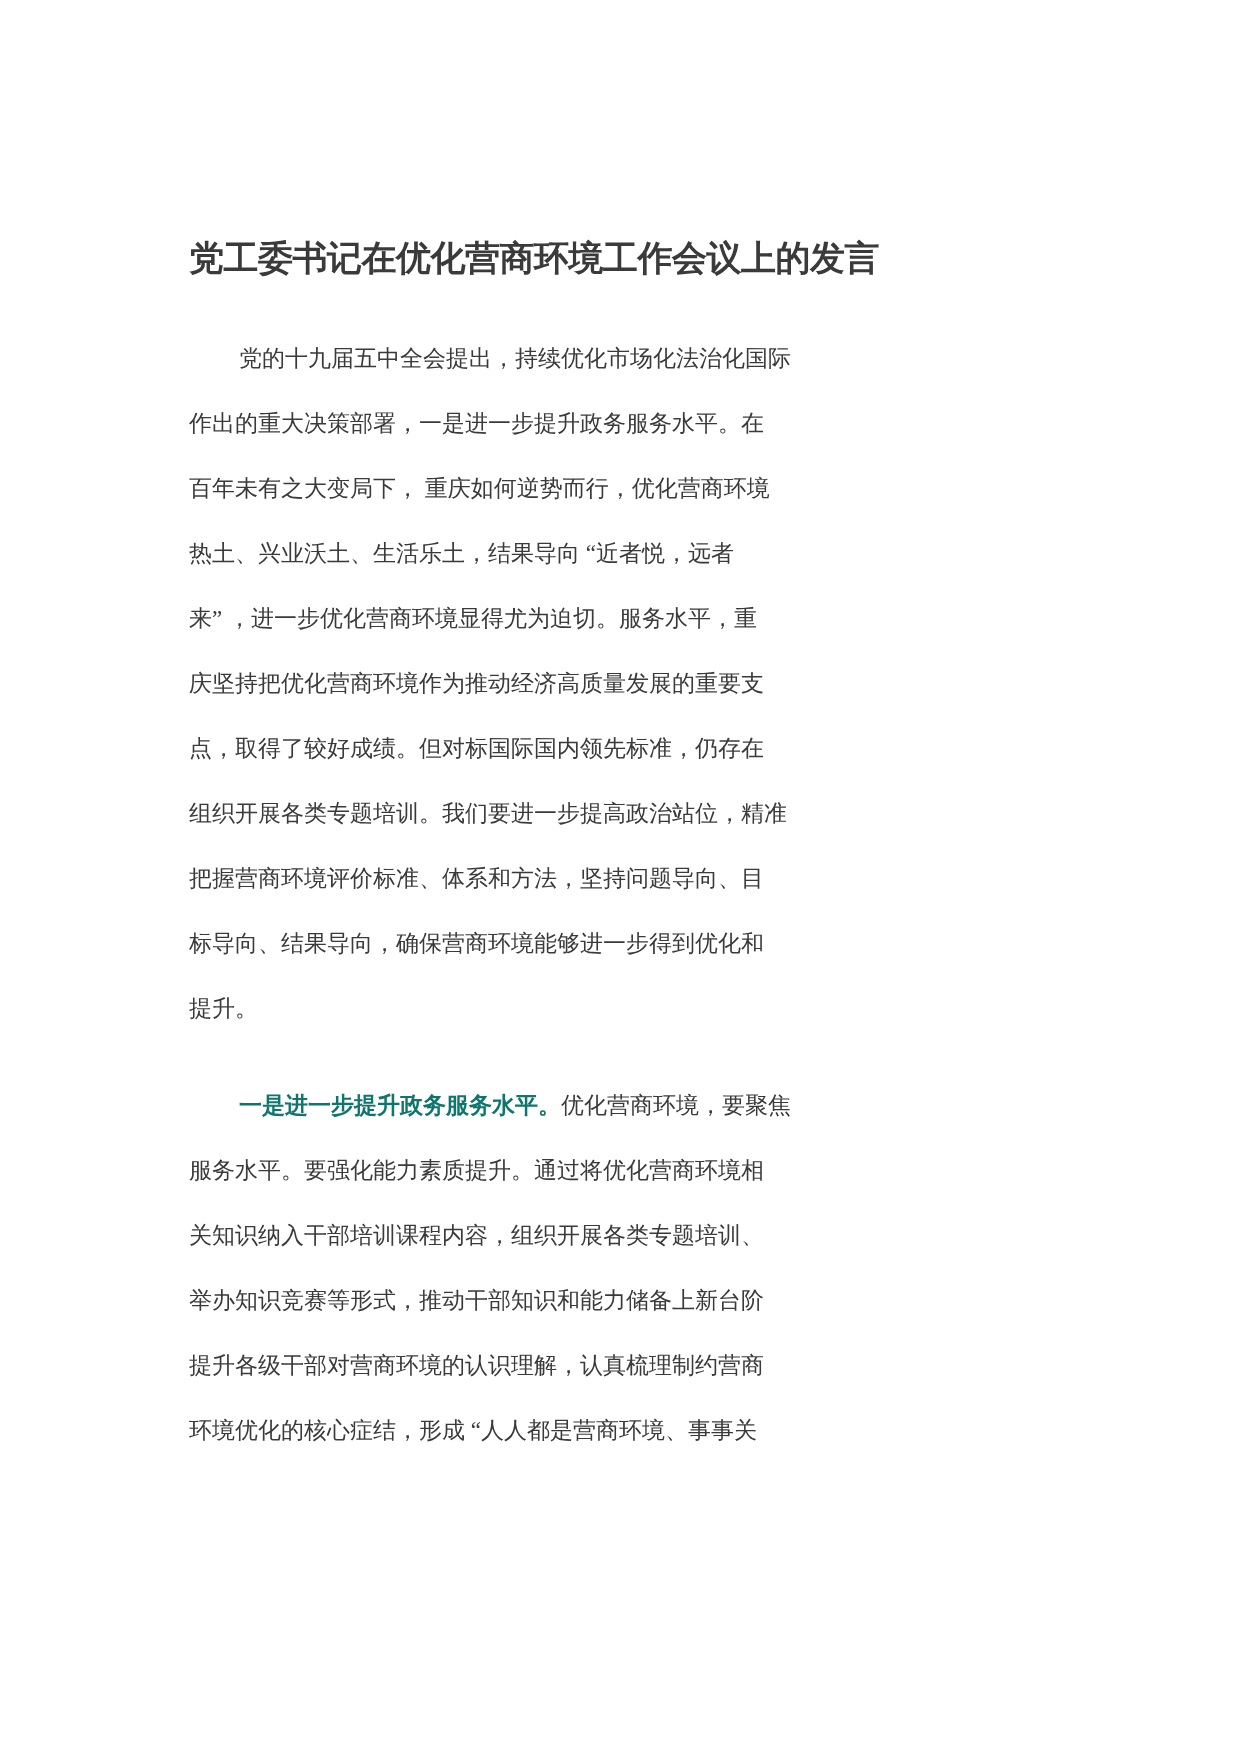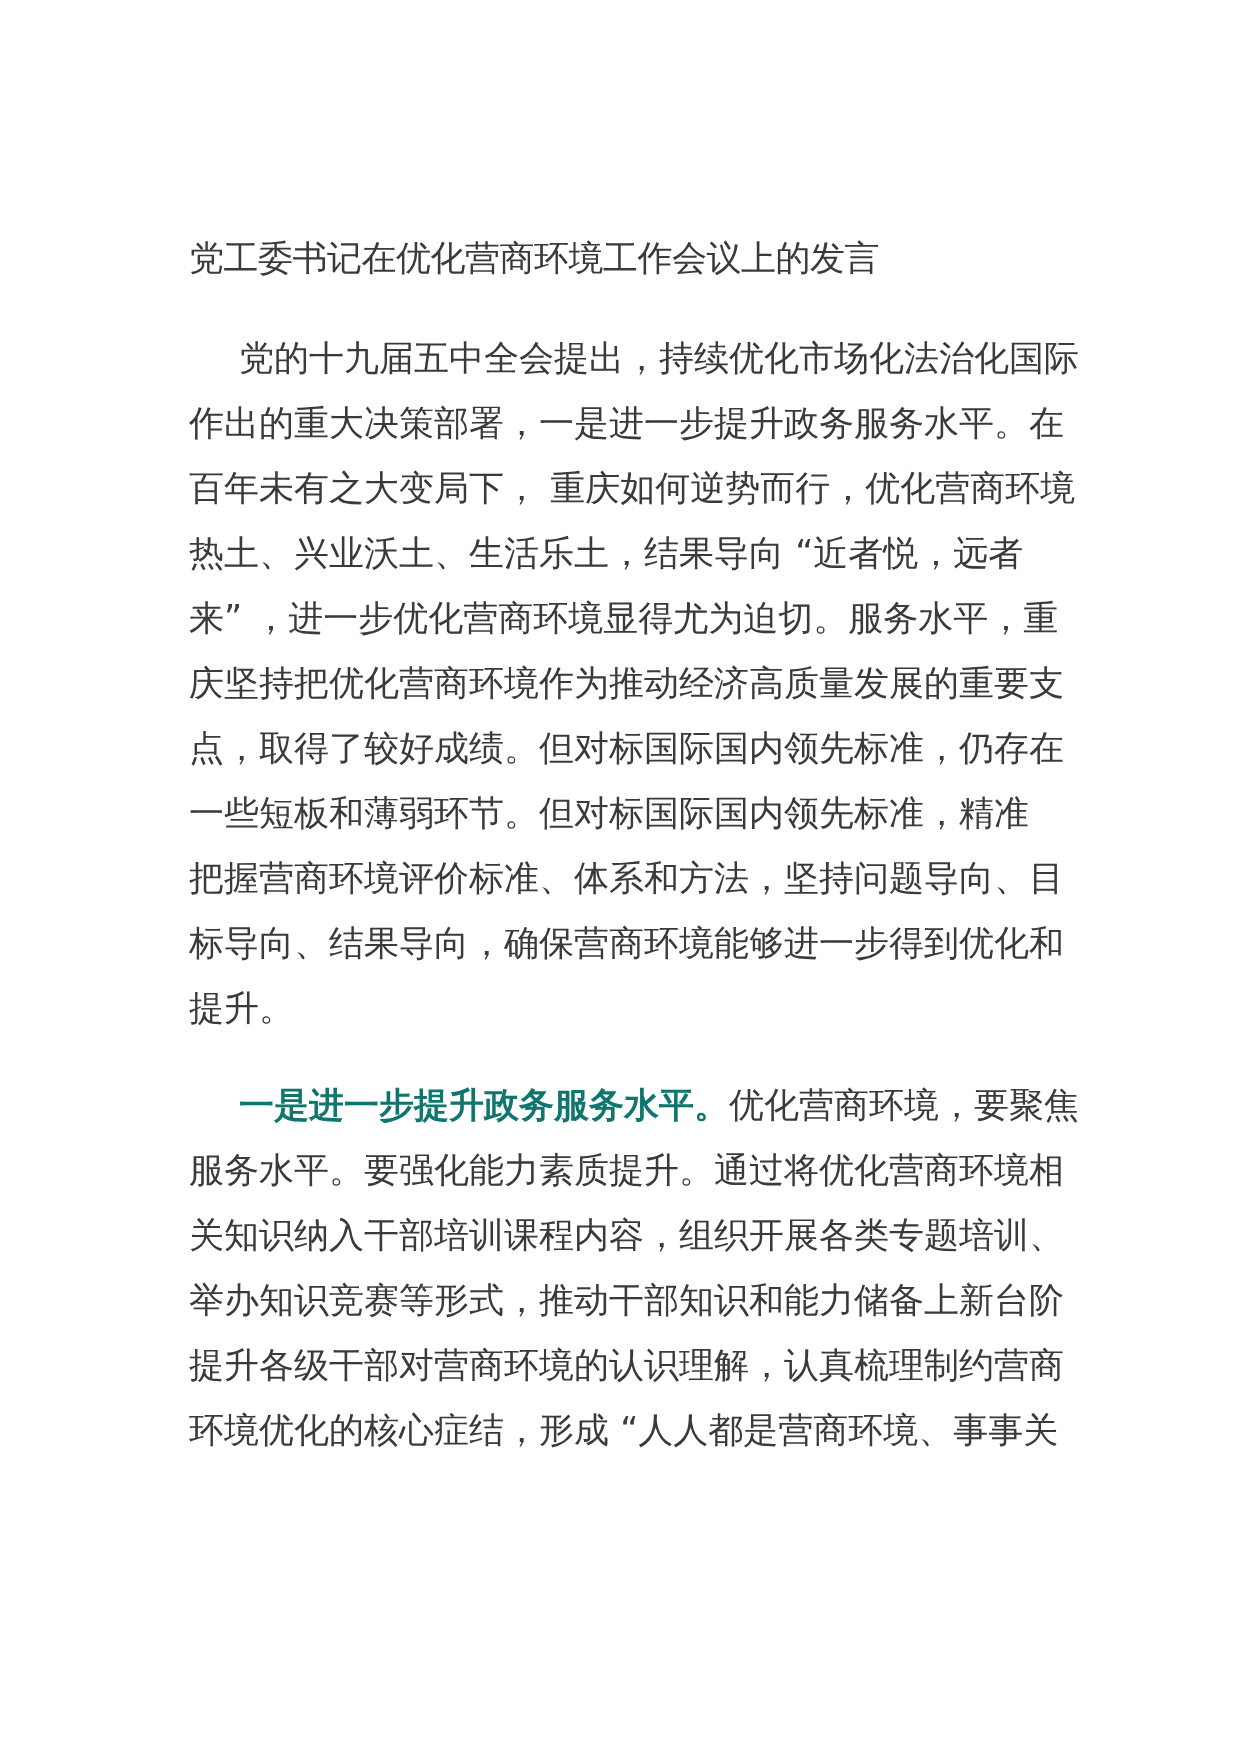--- a/index.html
+++ b/index.html
@@ -19,31 +19,32 @@
     position: absolute;
     left: 189px;
     top: 226px;
     width: 868px;
   }
   .doc-title {
     font-size: 35px;
     line-height: 64px;
     height: 64px;
     margin: 0;
-    font-weight: normal;
+    font-weight: bold;
     white-space: nowrap;
     letter-spacing: -0.5px;
   }
   .para {
     margin: 0;
-    font-size: 35px;
+    font-size: 23px;
     line-height: 65px;
     text-align: justify;
     text-indent: 2em;
     word-break: break-all;
+    font-family: Liberation Serif, serif;
   }
   .para-1 { margin-top: 36px; }
   .para-2 { margin-top: 32px; }
   .lead {
     font-weight: bold;
     color: #0f766e;
   }
   .line {
     display: block;
     white-space: nowrap;
@@ -60,21 +61,21 @@
   <h1 class="doc-title">党工委书记在优化营商环境工作会议上的发言</h1>
 
   <p class="para para-1" style="text-indent:0">
     <span class="line first">党的十九届五中全会提出，持续优化市场化法治化国际</span>
     <span class="line">作出的重大决策部署，一是进一步提升政务服务水平。在</span>
     <span class="line">百年未有之大变局下， 重庆如何逆势而行，优化营商环境</span>
     <span class="line">热土、兴业沃土、生活乐土，结果导向 “近者悦，远者</span>
     <span class="line">来” ，进一步优化营商环境显得尤为迫切。服务水平，重</span>
     <span class="line">庆坚持把优化营商环境作为推动经济高质量发展的重要支</span>
     <span class="line">点，取得了较好成绩。但对标国际国内领先标准，仍存在</span>
-    <span class="line">一些短板和薄弱环节。但对标国际国内领先标准，精准</span>
+    <span class="line">组织开展各类专题培训。我们要进一步提高政治站位，精准</span>
     <span class="line">把握营商环境评价标准、体系和方法，坚持问题导向、目</span>
     <span class="line">标导向、结果导向，确保营商环境能够进一步得到优化和</span>
     <span class="line">提升。</span>
   </p>
 
   <p class="para para-2" style="text-indent:0">
     <span class="line first"><span class="lead">一是进一步提升政务服务水平。</span><span>优化营商环境，要聚焦</span></span>
     <span class="line">服务水平。要强化能力素质提升。通过将优化营商环境相</span>
     <span class="line">关知识纳入干部培训课程内容，组织开展各类专题培训、</span>
     <span class="line">举办知识竞赛等形式，推动干部知识和能力储备上新台阶</span>

